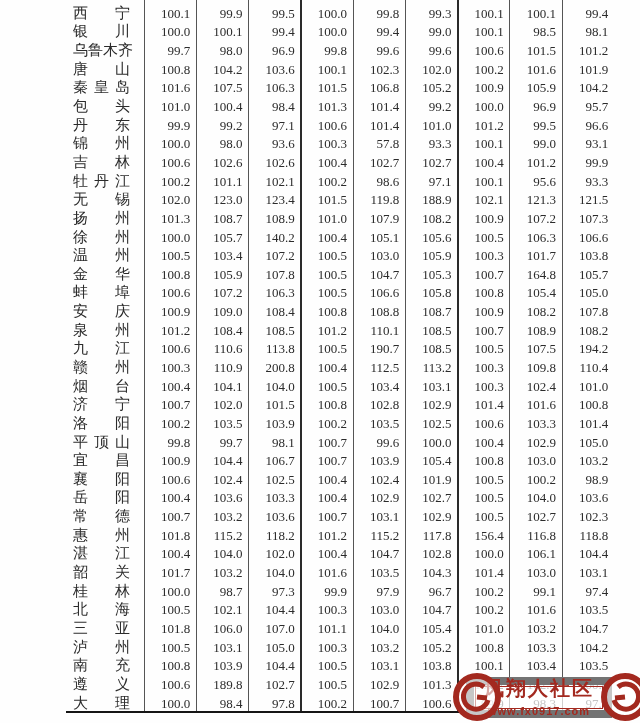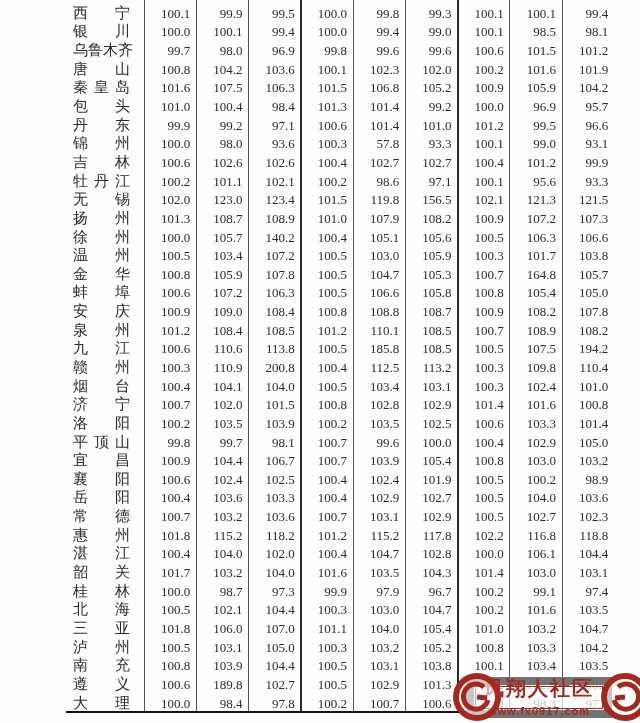--- a/index.html
+++ b/index.html
@@ -245,21 +245,21 @@
       <div class="row">
         <div class="citycell">
           <span>无</span>
           <span>锡</span>
         </div>
         <div class="val">102.0</div>
         <div class="val">123.0</div>
         <div class="val">123.4</div>
         <div class="val">101.5</div>
         <div class="val">119.8</div>
-        <div class="val">156.5</div>
+        <div class="val">188.9</div>
         <div class="val">102.1</div>
         <div class="val">121.3</div>
         <div class="val">121.5</div>
       </div>
       <div class="row">
         <div class="citycell">
           <span>扬</span>
           <span>州</span>
         </div>
         <div class="val">101.3</div>
@@ -364,21 +364,21 @@
       </div>
       <div class="row">
         <div class="citycell">
           <span>九</span>
           <span>江</span>
         </div>
         <div class="val">100.6</div>
         <div class="val">110.6</div>
         <div class="val">113.8</div>
         <div class="val">100.5</div>
-        <div class="val">185.8</div>
+        <div class="val">190.7</div>
         <div class="val">108.5</div>
         <div class="val">100.5</div>
         <div class="val">107.5</div>
         <div class="val">194.2</div>
       </div>
       <div class="row">
         <div class="citycell">
           <span>赣</span>
           <span>州</span>
         </div>
@@ -517,21 +517,21 @@
         <div class="citycell">
           <span>惠</span>
           <span>州</span>
         </div>
         <div class="val">101.8</div>
         <div class="val">115.2</div>
         <div class="val">118.2</div>
         <div class="val">101.2</div>
         <div class="val">115.2</div>
         <div class="val">117.8</div>
-        <div class="val">102.2</div>
+        <div class="val">156.4</div>
         <div class="val">116.8</div>
         <div class="val">118.8</div>
       </div>
       <div class="row">
         <div class="citycell">
           <span>湛</span>
           <span>江</span>
         </div>
         <div class="val">100.4</div>
         <div class="val">104.0</div>

